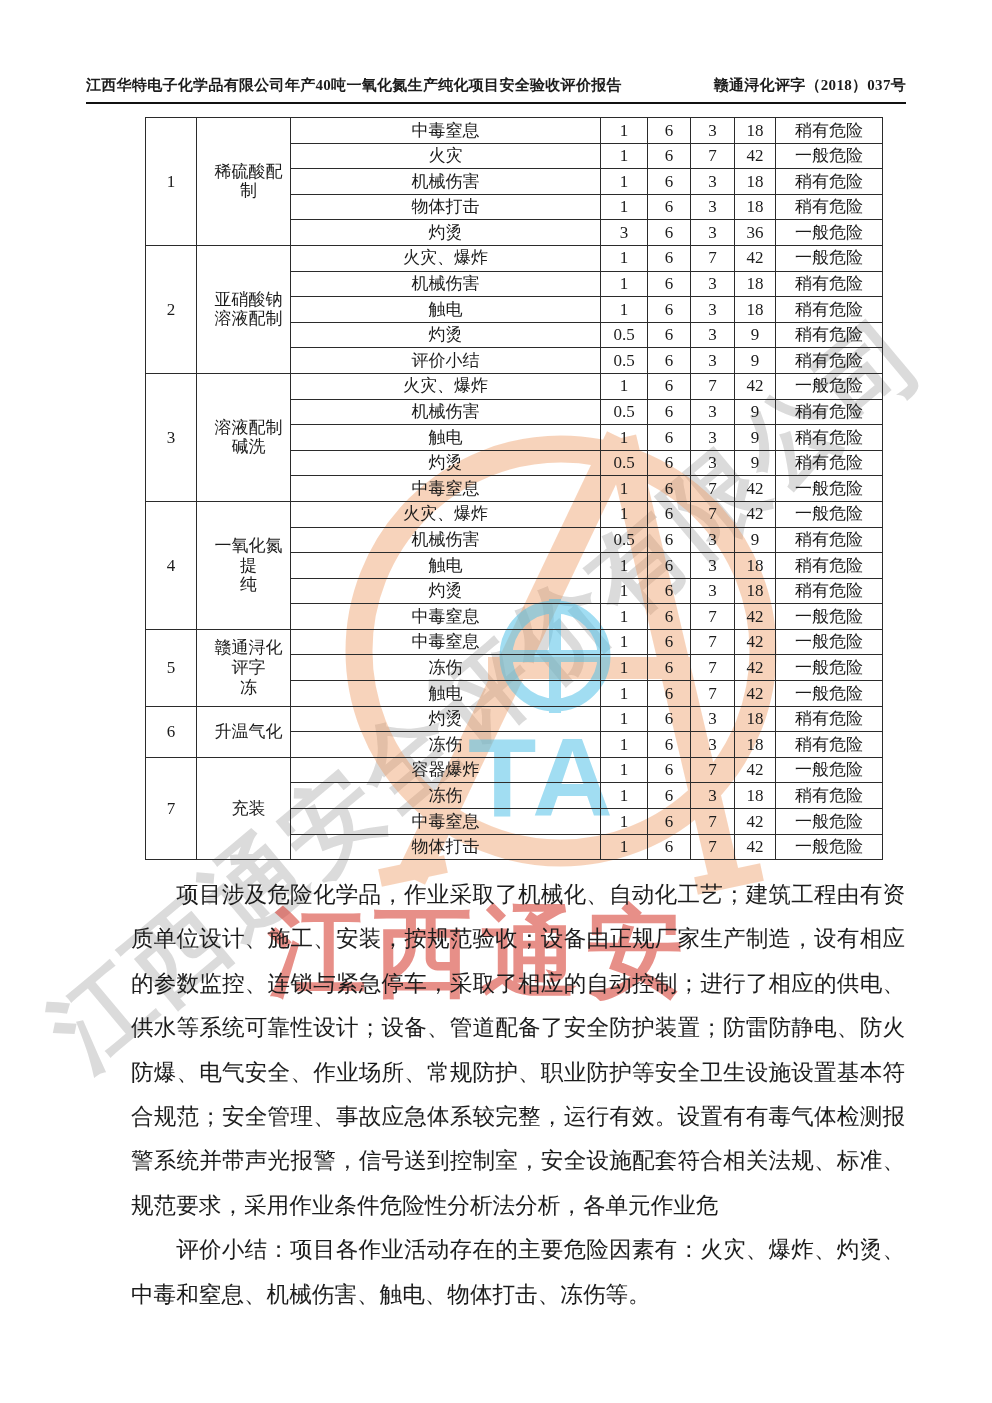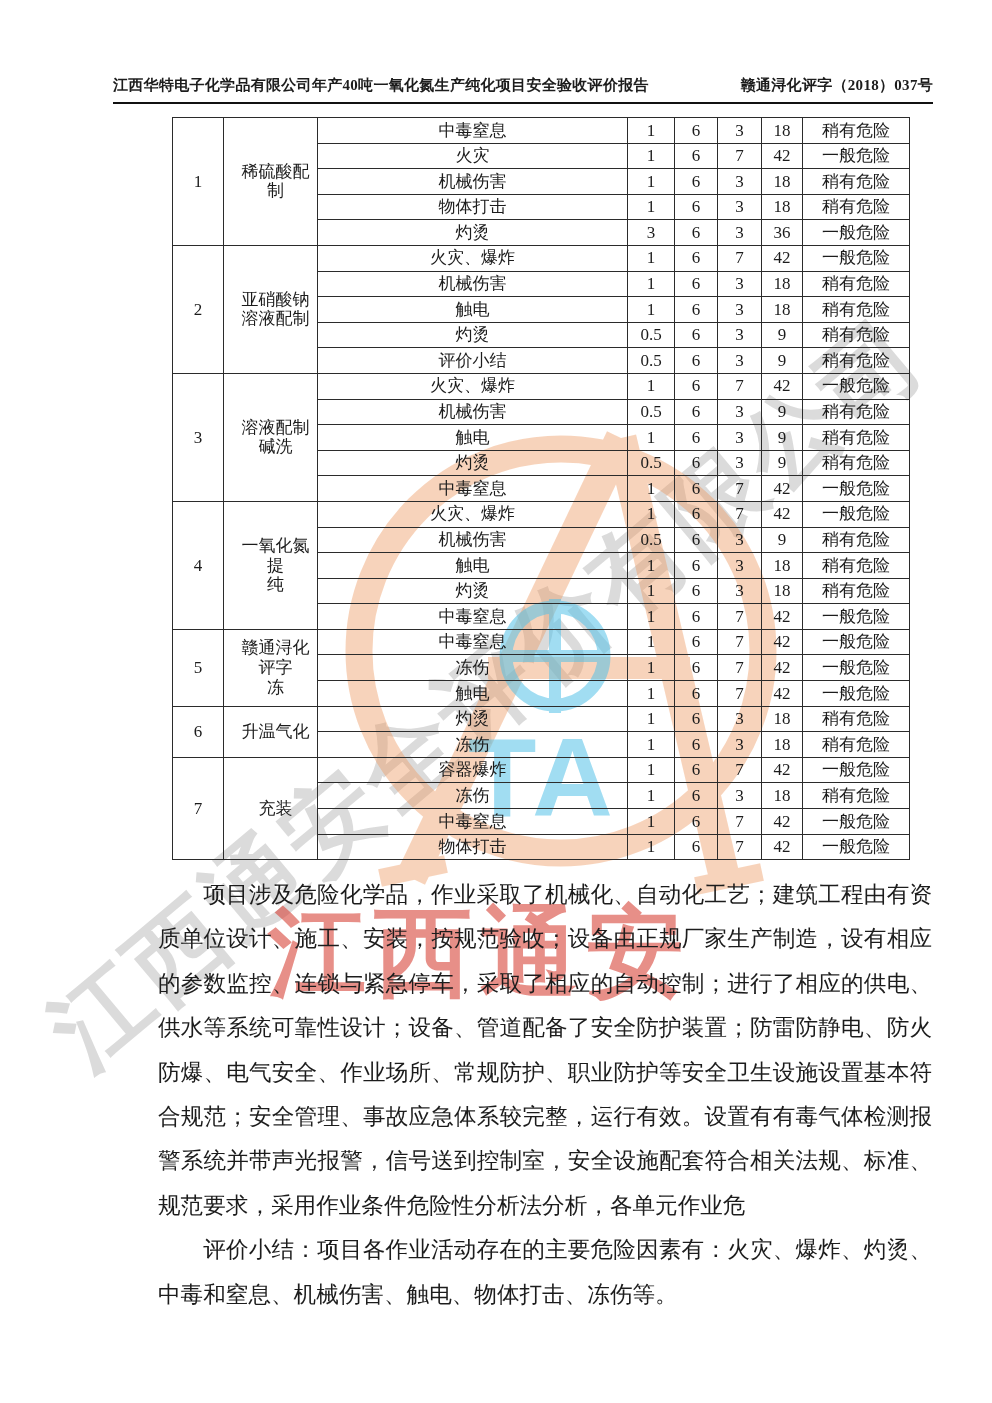--- a/index.html
+++ b/index.html
@@ -29,21 +29,21 @@
     font-weight:700;font-size:112px;letter-spacing:4px;
     color:var(--wm-blue,#55C2E8);opacity:.55;line-height:1;
   }
   .wm-red{
     position:absolute;left:268px;top:900px;
     font-family:Liberation Serif, serif;
     font-weight:700;font-size:98px;letter-spacing:8px;white-space:nowrap;
     color:var(--wm-red,#D8453A);opacity:.60;line-height:1.1;
   }
   
-  .content{position:absolute;inset:0;z-index:2;margin-left:27px;}
+  .content{position:absolute;inset:0;z-index:2;}
   .header{
     position:absolute;left:86px;top:76px;width:820px;
     display:flex;justify-content:space-between;align-items:flex-end;
     font-weight:700;font-size:15px;letter-spacing:.3px;
     padding-bottom:7px;border-bottom:2.5px solid #111;
   }
   .risk-table{
     position:absolute;left:145px;top:117px;width:737px;
     border-collapse:collapse;table-layout:fixed;
     font-size:17px;line-height:1.15;

